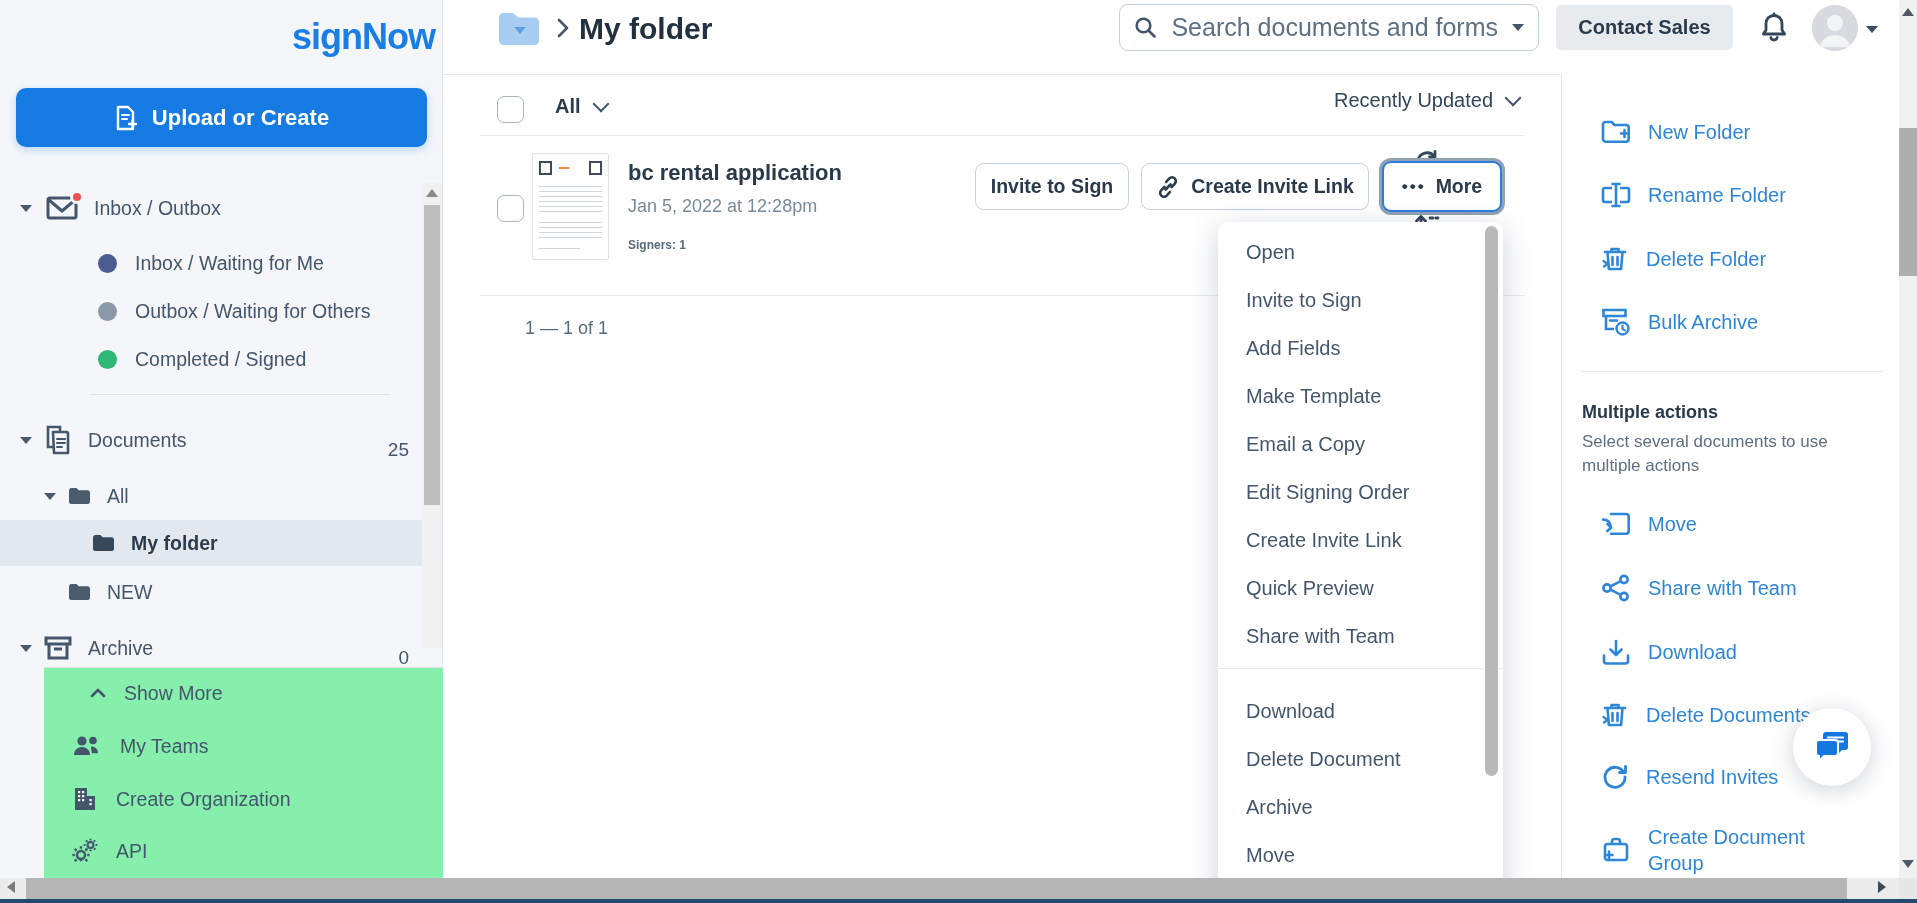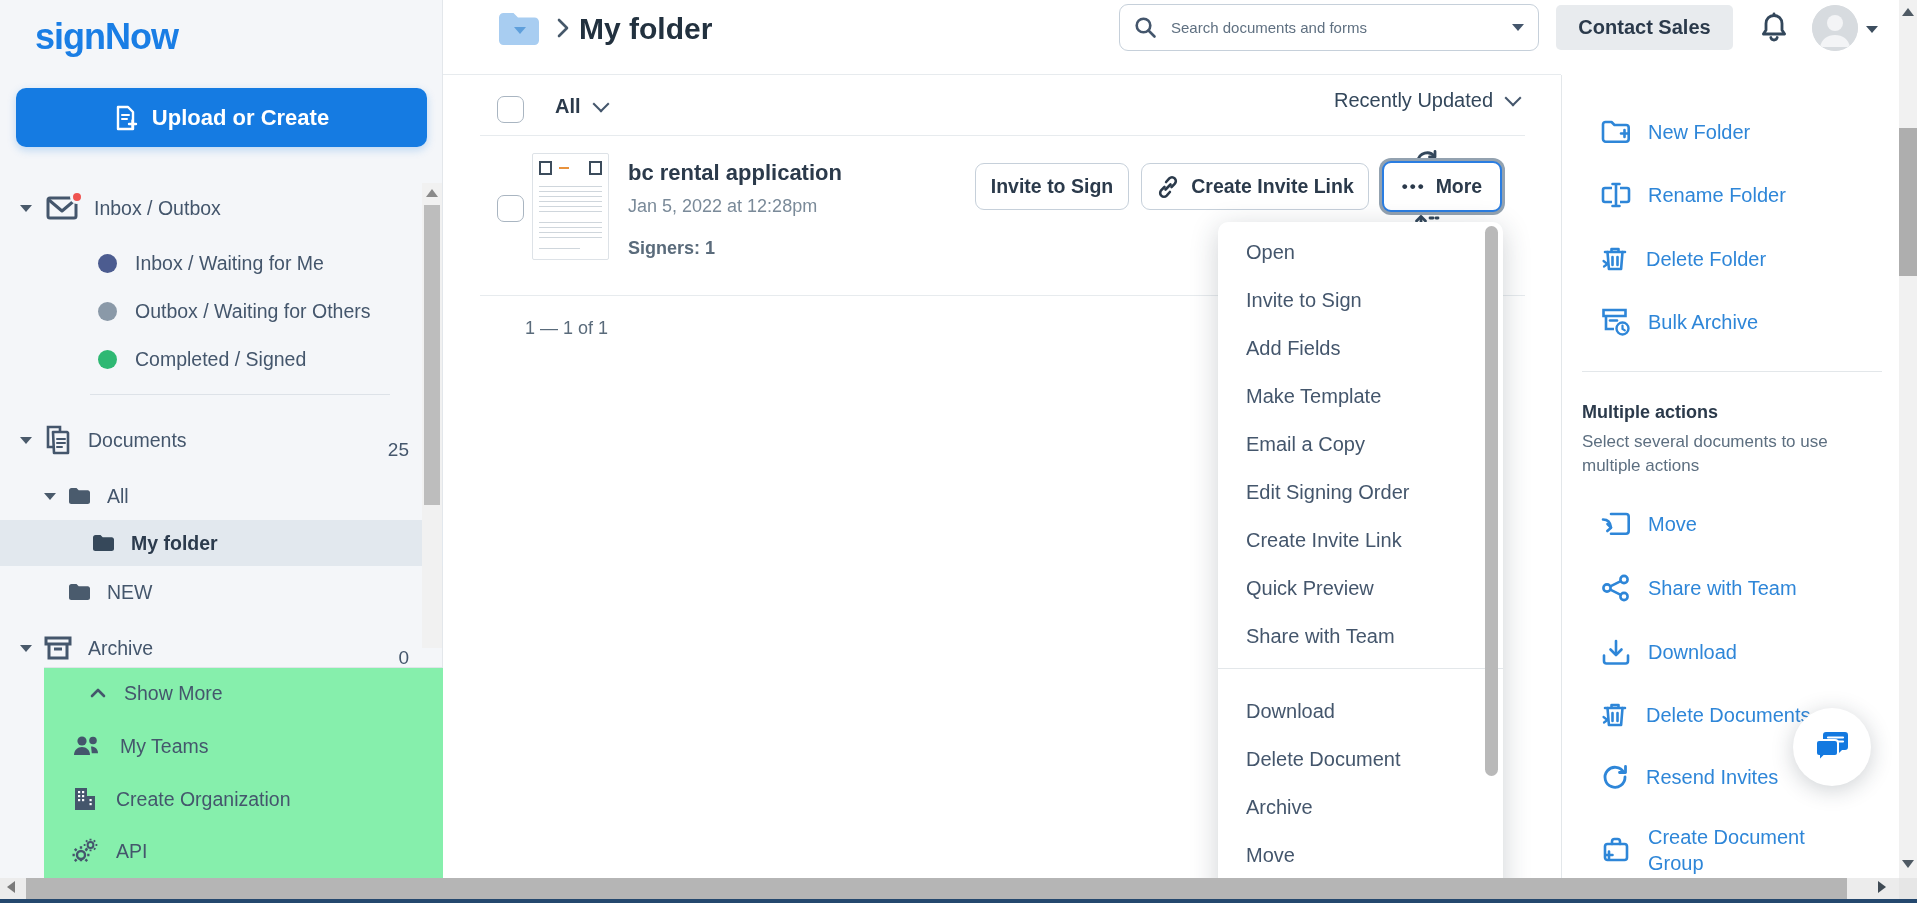--- a/index.html
+++ b/index.html
@@ -1,21 +1,21 @@
 <!DOCTYPE html>
 <html><head>
 <meta charset="utf-8">
 <style>
   html,body{margin:0;padding:0;background:#fff;}
   *{box-sizing:border-box;font-family:"Liberation Sans","DejaVu Sans",sans-serif;}
   #app{position:relative;width:1917px;height:903px;overflow:hidden;background:#fff;}
 
   
   .sidebar{position:absolute;left:0;top:0;width:443px;height:903px;background:#f4f6f9;border-right:1px solid #e3e7eb;}
-  .logo{position:absolute;top:16px;left:0;width:435px;text-align:left;font-size:36px;font-weight:bold;color:#1a7ee5;letter-spacing:-1px;padding-left:35px;}
+  .logo{position:absolute;top:16px;left:0;width:435px;text-align:right;font-size:36px;font-weight:bold;color:#1a7ee5;letter-spacing:-1px;padding-left:35px;}
   .upload-btn{position:absolute;left:16px;top:88px;width:411px;height:59px;background:#157be2;border:none;border-radius:10px;color:#fff;font-size:22px;font-weight:bold;display:flex;align-items:center;justify-content:center;gap:14px;cursor:pointer;box-shadow:0 3px 8px rgba(21,123,226,.25);}
   .snav{position:absolute;left:0;width:443px;height:40px;display:flex;align-items:center;color:#44566c;font-size:19.5px;cursor:pointer;}
   .snav .lbl{white-space:nowrap;}
   .snav.selected{height:46px;background:#e2e8ee;color:#2c3b4d;font-weight:bold;}
   .caret{width:0;height:0;border-left:6px solid transparent;border-right:6px solid transparent;border-top:7px solid #4a5a6b;display:inline-block;}
   .count{position:absolute;right:34px;color:#44566c;font-size:19px;margin-top:20px;}
   .sdot{width:19px;height:19px;border-radius:50%;display:inline-block;}
   .sdivider{position:absolute;left:90px;top:394px;width:300px;height:1px;background:#dde2e8;}
   .side-footer{position:absolute;left:4px;top:667px;width:442px;height:214px;background:#86efac;border-top:1px solid #e0e4e9;margin-left:40px;}
   .sfitem{position:absolute;left:0;width:442px;height:40px;display:flex;align-items:center;color:#44566c;font-size:19.5px;cursor:pointer;}
@@ -26,21 +26,21 @@
   .side-scroll .arrow-up{position:absolute;top:6px;left:4px;width:0;height:0;border-left:6px solid transparent;border-right:6px solid transparent;border-bottom:8px solid #8a8a8a;}
   .side-scroll .thumb{position:absolute;top:22px;left:2px;width:16px;height:300px;background:#bdbdbd;}
 
   
   .topbar{position:absolute;left:443px;top:0;width:1474px;height:75px;background:#fff;z-index:5;}
   .topbar .hborder{position:absolute;left:0;bottom:0;width:1118px;height:1px;background:#e7ebee;}
   .crumb-folder{position:absolute;left:54px;top:9px;width:46px;height:40px;cursor:pointer;}
   .crumb-chev{position:absolute;left:113px;top:16px;color:#46586a;}
   .page-title{position:absolute;left:136px;top:12px;font-size:30px;font-weight:bold;color:#22313f;}
   .searchbox{position:absolute;left:676px;top:4px;width:420px;height:47px;border:1.5px solid #c6d0da;border-radius:9px;background:#fff;display:flex;align-items:center;padding:0 14px;gap:12px;}
-  .searchbox input{flex:1;border:none;outline:none;font-size:15px;color:#ef4444;background:transparent;}
+  .searchbox input{flex:1;border:none;outline:none;font-size:25px;color:#ef4444;background:transparent;text-align:right;}
   .searchbox input::placeholder{color:#5f7081;}
   .search-caret{width:0;height:0;border-left:6px solid transparent;border-right:6px solid transparent;border-top:7px solid #44566c;cursor:pointer;}
   .contact-btn{position:absolute;left:1113px;top:5px;width:177px;height:45px;background:#e8ebee;border:none;border-radius:5px;font-size:20px;font-weight:bold;color:#2b3a4b;cursor:pointer;}
   .bell{position:absolute;left:1316px;top:12px;cursor:pointer;}
   .avatar{position:absolute;left:1369px;top:5px;width:46px;height:46px;border-radius:50%;background:#d7dbdf;overflow:hidden;cursor:pointer;}
   .avatar-caret{position:absolute;left:1423px;top:26px;width:0;height:0;border-left:6px solid transparent;border-right:6px solid transparent;border-top:7px solid #3d4e5f;cursor:pointer;}
 
   
   .main{position:absolute;left:443px;top:75px;width:1118px;height:806px;background:#fff;}
   .checkbox{width:27px;height:27px;border:1.5px solid #a9b5c1;border-radius:7px;background:#fff;cursor:pointer;}
@@ -52,21 +52,21 @@
   .tool-icon{cursor:pointer;display:inline-flex;}
   .rowdiv{position:absolute;left:37px;width:1045px;height:1px;background:#e7ebee;}
   .thumb-doc{position:absolute;left:89px;top:78px;width:77px;height:107px;background:#fff;border:1px solid #dde2e7;border-radius:2px;}
   .thumb-doc .sq{position:absolute;top:7px;width:13px;height:14px;border:2px solid #3c4c5c;}
   .thumb-doc .orange{position:absolute;top:13px;left:26px;width:10px;height:2px;background:#e8923d;}
   .thumb-doc .tl{position:absolute;left:6px;right:6px;height:31px;top:28px;background:repeating-linear-gradient(#fff 0 4px,#cfd6dc 4px 5px);}
   .thumb-doc .tl2{top:64px;height:22px;}
   .thumb-doc .tl3{top:90px;height:9px;right:28px;}
   .doc-title{position:absolute;left:185px;top:85px;font-size:22px;font-weight:bold;color:#2b3a4b;cursor:pointer;}
   .doc-date{position:absolute;left:185px;top:121px;font-size:18px;color:#7a8a99;}
-  .doc-signers{position:absolute;left:185px;top:163px;font-size:18px;font-weight:bold;color:#5a6b7b;}
+  .doc-signers{position:absolute;left:185px;top:163px;font-size:12px;font-weight:bold;color:#5a6b7b;}
   .row-btn{height:47px;background:#fff;border:1.5px solid #c6d0da;border-radius:9px;font-size:19.5px;font-weight:bold;color:#2b3a4b;display:flex;align-items:center;justify-content:center;gap:11px;cursor:pointer;}
   .btn-invite{position:absolute;left:532px;top:88px;width:154px;}
   .btn-link{position:absolute;left:698px;top:88px;width:228px;}
   .btn-more{position:absolute;left:939px;top:86px;width:120px;height:51px;border:2px solid #2a7de1;border-radius:9px;box-shadow:0 0 0 3px #93a2b0;background:#fff;font-size:19.5px;font-weight:bold;color:#2b3a4b;display:flex;align-items:center;justify-content:center;gap:10px;cursor:pointer;}
   .dots3{letter-spacing:2px;font-weight:bold;color:#2b3a4b;font-size:17px;}
   .pagination{position:absolute;left:82px;top:243px;font-size:18px;color:#5a6b7b;}
 
   
   .menu{position:absolute;left:1218px;top:222px;width:285px;height:681px;background:#fff;border-radius:10px 10px 0 0;box-shadow:0 6px 28px rgba(35,50,65,.22);z-index:40;padding-top:6px;}
   .menu-item{height:48px;line-height:48px;padding-left:28px;font-size:20px;color:#44566c;cursor:pointer;white-space:nowrap;}

